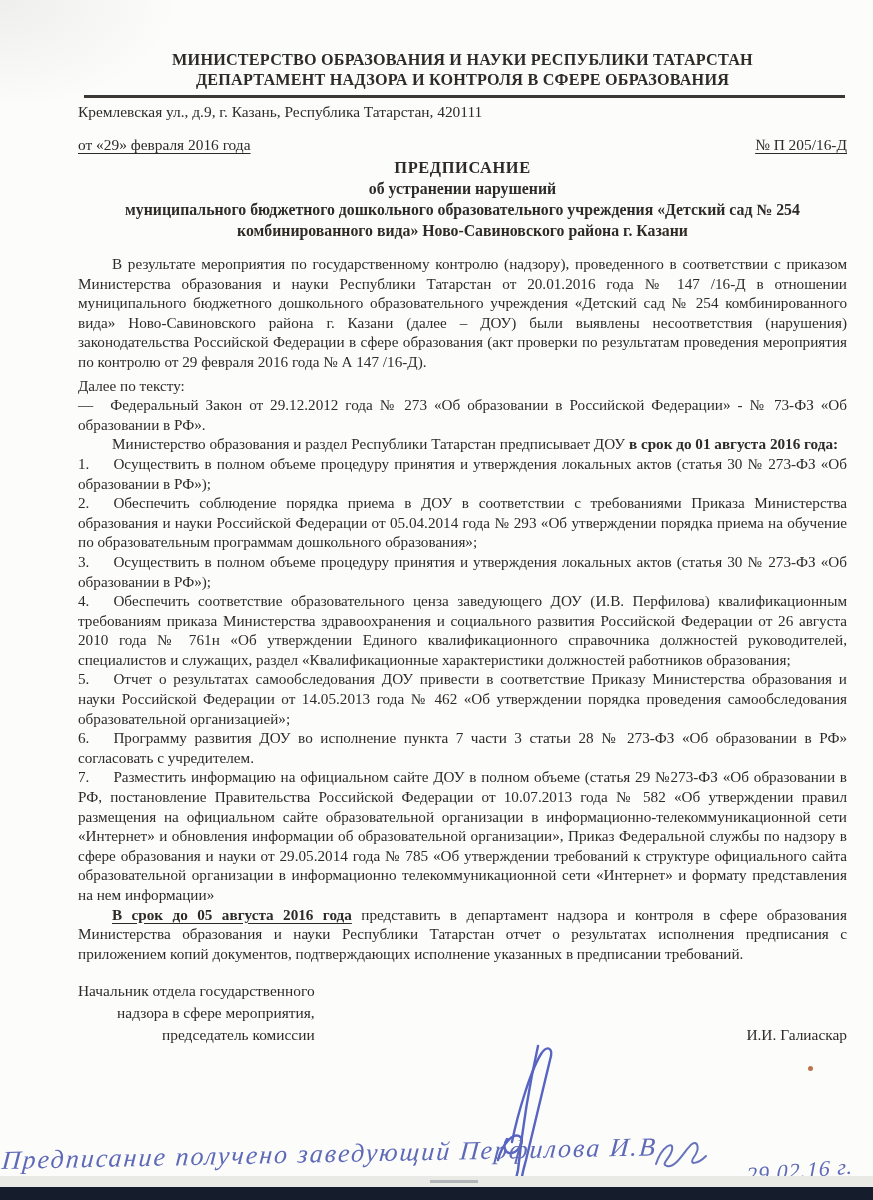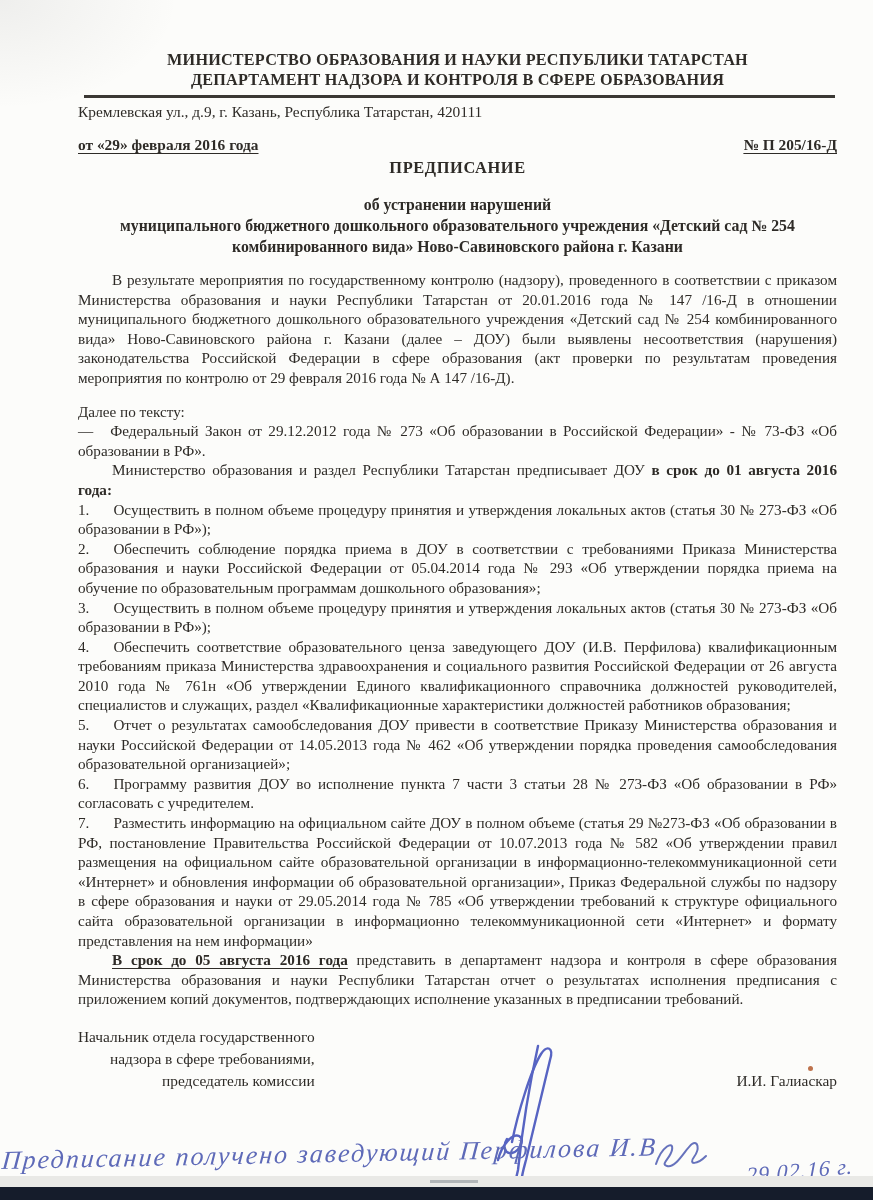--- a/index.html
+++ b/index.html
@@ -4,33 +4,33 @@
 <style>
   html,body{margin:0;padding:0;background:#e8e8e6;}
   .page{
     position:relative; width:873px; height:1200px; margin:0 auto;
     background:#fcfcfa; overflow:hidden;
     font-family:"Liberation Serif", serif;
     color:#2e2b27;
   }
   .corner-shade{position:absolute;left:0;top:0;width:180px;height:110px;
     background:radial-gradient(ellipse at 0 0, rgba(60,60,60,.07), transparent 70%);}
-  .content{position:relative; padding:50px 36px 0 78px;}
+  .content{position:relative; padding:50px 26px 0 78px;}
   .org-header{ text-align:center; font-weight:bold; font-size:16.2px; line-height:20px; letter-spacing:.2px;}
   .header-rule{ height:3px; background:#3b3834; margin:5px 2px 0 6px;}
   .address{ text-align:left; font-size:15.4px; margin-top:5px;}
-  .meta-row{ display:flex; justify-content:space-between; margin-top:15px; font-size:15.4px;font-weight:bold;}
+  .meta-row{ display:flex; justify-content:space-between; margin-top:15px; font-size:15.4px;}
   .meta-row .u{ text-decoration:underline; text-underline-offset:3px;}
   .title{ text-align:center; font-weight:bold; margin-top:3px;}
   .title .t1{ font-size:16.4px; letter-spacing:.6px; line-height:21px;text-align:center;}
-  .title .t2{ font-size:15.8px; line-height:21px;margin-top:16px;}
+  .title .t2{ font-size:15.8px; line-height:21px;}
   .title .t3{ font-size:15.8px; line-height:21px; padding:0 8px;}
   p{ margin:0; font-size:15.2px; line-height:19.6px; text-align:justify;}
   p.indent{ text-indent:34px;}
-  p.sp-top{ margin-top:14px;}
+  p.sp-top{ margin-top:4px;}
   p.body-start{ margin-top:13px;}
   .tab{ display:inline-block; width:24px;}
   .tab-dash{ display:inline-block; width:17px;}
   b{ font-weight:bold;}
   .ub{ font-weight:bold; text-decoration:underline; text-underline-offset:3px;}
   .sig-row{ display:flex; justify-content:space-between; align-items:flex-end; margin-top:17px; font-size:15.4px; line-height:22px;text-align:right;}
   .sig-right{ padding-bottom:0;}
   
   .hand{
     position:absolute; font-family:"Liberation Serif", serif; font-style:italic;
@@ -87,21 +87,21 @@
     <p><span>4.</span><span class="tab"></span><span>Обеспечить соответствие образовательного ценза заведующего ДОУ (И.В. Перфилова) квалификационным требованиям приказа  Министерства здравоохранения и социального развития Российской Федерации от 26 августа 2010 года № 761н «Об утверждении Единого квалификационного справочника должностей руководителей, специалистов и служащих, раздел «Квалификационные характеристики должностей работников образования;</span></p>
     <p><span>5.</span><span class="tab"></span><span>Отчет о результатах самообследования ДОУ привести в соответствие Приказу Министерства образования и науки Российской Федерации от  14.05.2013 года № 462 «Об утверждении порядка проведения самообследования образовательной организацией»;</span></p>
     <p><span>6.</span><span class="tab"></span><span>Программу развития ДОУ во исполнение  пункта 7 части 3 статьи 28 № 273-ФЗ «Об образовании в РФ» согласовать с учредителем.</span></p>
     <p><span>7.</span><span class="tab"></span><span>Разместить  информацию на официальном сайте ДОУ  в полном объеме (статья 29 №273-ФЗ «Об образовании в РФ, постановление Правительства Российской Федерации от 10.07.2013 года № 582 «Об утверждении правил размещения на официальном сайте образовательной организации в информационно-телекоммуникационной сети «Интернет» и обновления информации об образовательной организации», Приказ Федеральной службы по надзору в сфере образования и науки от 29.05.2014 года № 785 «Об утверждении требований к структуре официального сайта образовательной организации в информационно телекоммуникационной сети «Интернет» и формату представления на нем информации»</span></p>
 
     <p class="indent"><span class="ub">В срок до 05 августа 2016 года</span><span> представить в департамент надзора и контроля в сфере образования Министерства образования и науки Республики Татарстан отчет о результатах исполнения предписания с приложением копий документов, подтверждающих исполнение указанных в предписании требований.</span></p>
 
     <div class="sig-row">
       <div class="sig-left">
         <div>Начальник отдела государственного</div>
-        <div>надзора в сфере требованиями,</div>
+        <div>надзора в сфере мероприятия,</div>
         <div>председатель комиссии</div>
       </div>
       <div class="sig-right">И.И. Галиаскар</div>
     </div>
   </div>
 
   <svg class="sig" style="left:478px; top:1040px;" width="120" height="152" viewBox="0 0 120 152">
     <g fill="none" stroke="var(--sig,#4f5cc0)" stroke-width="2.4" stroke-linecap="round" opacity="0.95">
       <path d="M34 102 C 40 72, 53 30, 63 14 C 69 5, 76 7, 72 20 C 65 48, 55 92, 48 120 C 44 135, 41 144, 47 149"></path>
       <path d="M20 120 C 24 104, 35 93, 41 96 C 47 99, 42 111, 34 113 C 27 114, 24 107, 29 99"></path>

